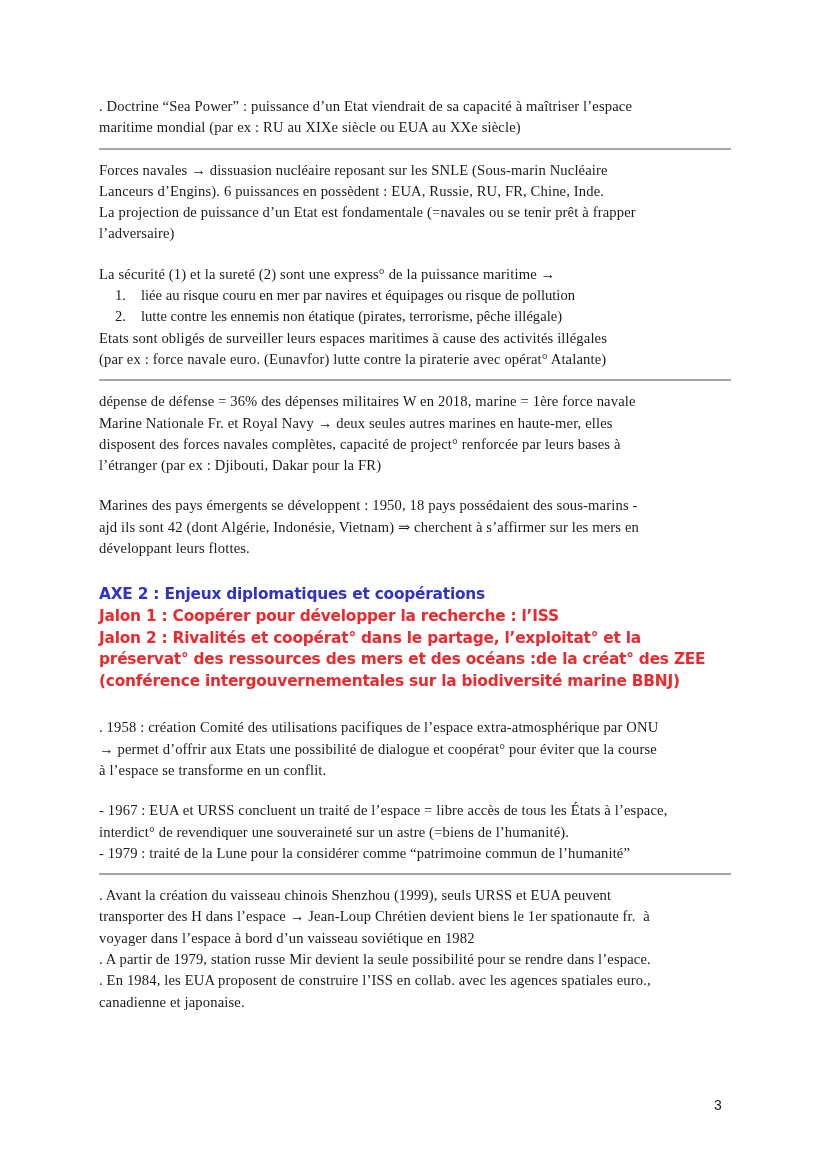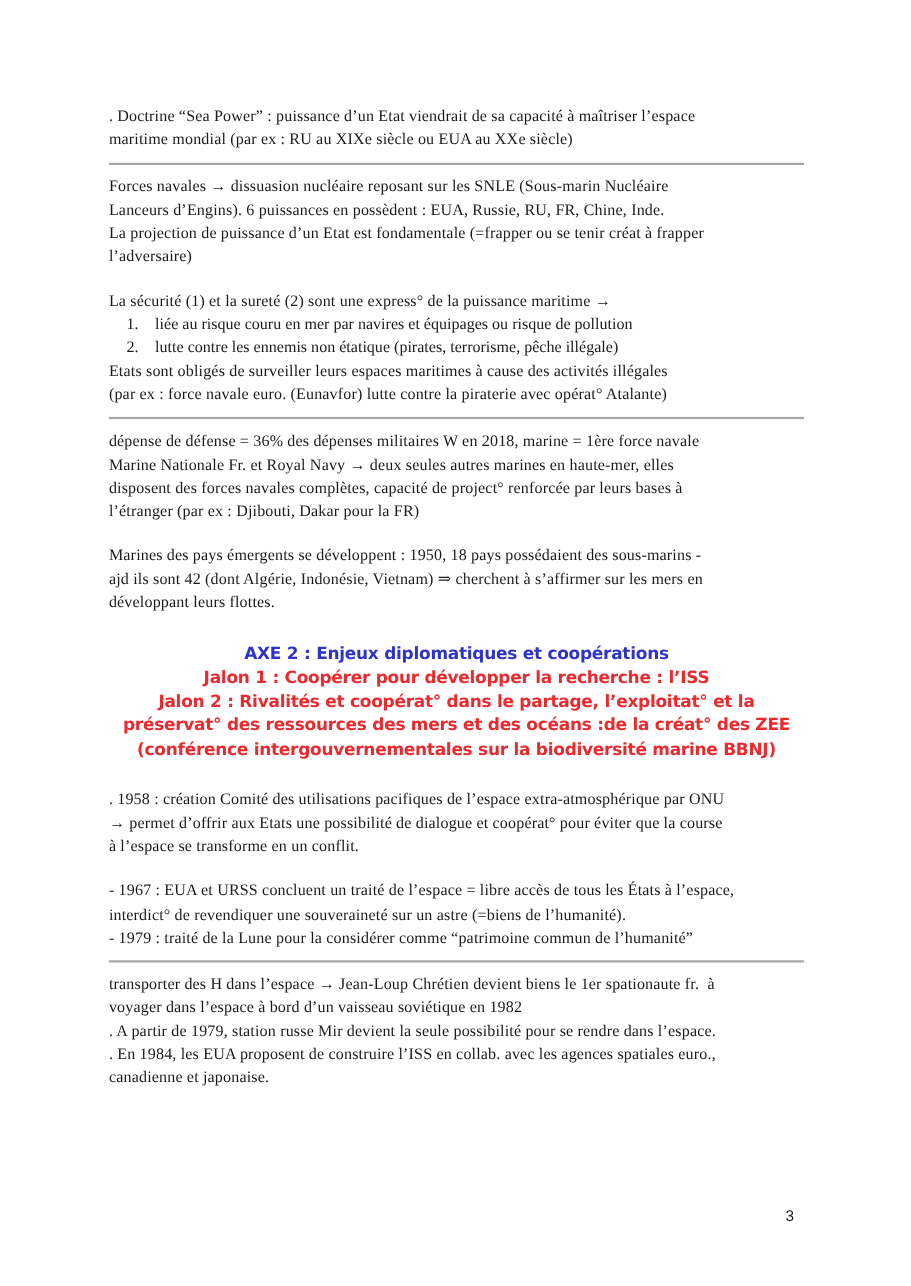--- a/index.html
+++ b/index.html
@@ -75,21 +75,21 @@
   }
 
   
   .headblock {
     font-family: "DejaVu Sans", "Liberation Sans", sans-serif;
     font-size: 15.2px;
     line-height: 21.6px;
     font-weight: 400;
     letter-spacing: -0.015em;
   }
-  .headblock .hline { display: block; white-space: pre-wrap; text-align: center; }
+  .headblock .hline { display: block; white-space: pre-wrap; }
   .head-blue { color: #2f33c6; font-weight: 700; font-size: 15.4px; }
   .head-red  { color: #ea2a2e; font-weight: 700; font-size: 15.4px; }
 
   
   .pagenum {
     position: absolute;
     left: 714px;
     top: 1097px;
     font-family: "Liberation Sans", "DejaVu Sans", sans-serif;
     font-size: 14px;
@@ -107,21 +107,21 @@
       <span class="line">maritime mondial (par ex : RU au XIXe siècle ou EUA au XXe siècle)</span>
     </p>
 
     <div class="rule-wrap">
       <hr class="rule">
     </div>
 
     <p class="para">
       <span class="line">Forces navales → dissuasion nucléaire reposant sur les SNLE (Sous-marin Nucléaire</span>
       <span class="line">Lanceurs d’Engins). 6 puissances en possèdent : EUA, Russie, RU, FR, Chine, Inde.</span>
-      <span class="line">La projection de puissance d’un Etat est fondamentale (=frapper ou se tenir créat à frapper</span>
+      <span class="line">La projection de puissance d’un Etat est fondamentale (=navales ou se tenir prêt à frapper</span>
       <span class="line">l’adversaire)</span>
     </p>
 
     <div class="gap-md"></div>
 
     <p class="para">
       <span class="line">La sécurité (1) et la sureté (2) sont une express° de la puissance maritime →</span>
     </p>
     <ol class="numlist">
       <li>
@@ -181,20 +181,21 @@
       <span class="line">- 1967 : EUA et URSS concluent un traité de l’espace = libre accès de tous les États à l’espace,</span>
       <span class="line">interdict° de revendiquer une souveraineté sur un astre (=biens de l’humanité).</span>
       <span class="line">- 1979 : traité de la Lune pour la considérer comme “patrimoine commun de l’humanité”</span>
     </p>
 
     <div class="rule-wrap">
       <hr class="rule">
     </div>
 
     <p class="para">
+      <span class="line">. Avant la création du vaisseau chinois Shenzhou (1999), seuls URSS et EUA peuvent</span>
       <span class="line">transporter des H dans l’espace → Jean-Loup Chrétien devient biens le 1er spationaute fr.  à</span>
       <span class="line">voyager dans l’espace à bord d’un vaisseau soviétique en 1982</span>
       <span class="line">. A partir de 1979, station russe Mir devient la seule possibilité pour se rendre dans l’espace.</span>
       <span class="line">. En 1984, les EUA proposent de construire l’ISS en collab. avec les agences spatiales euro.,</span>
       <span class="line">canadienne et japonaise.</span>
     </p>
 
   </div>
 
   <div class="pagenum">3</div>

